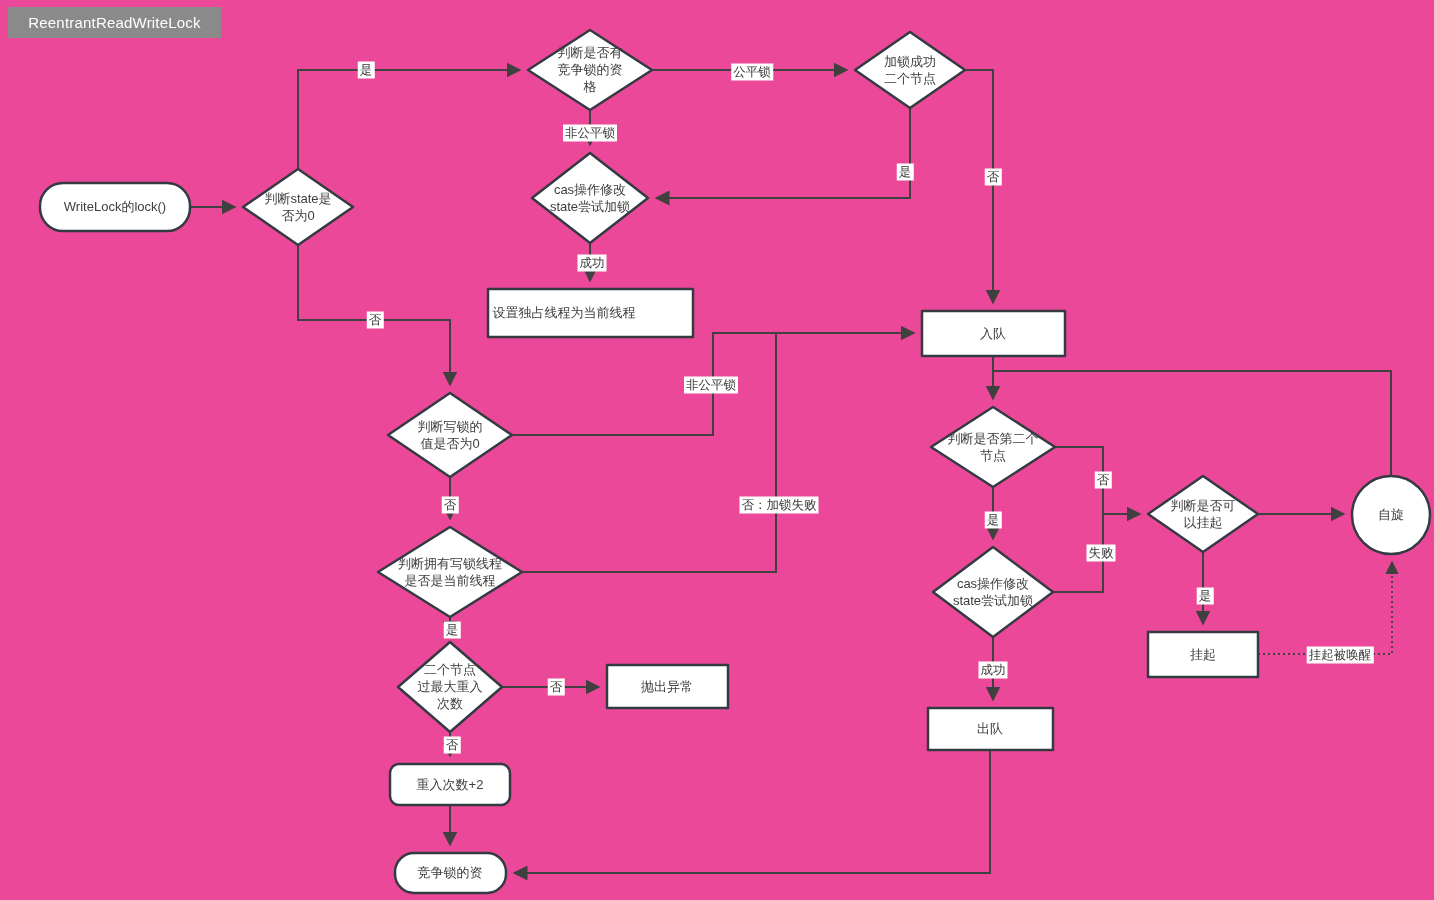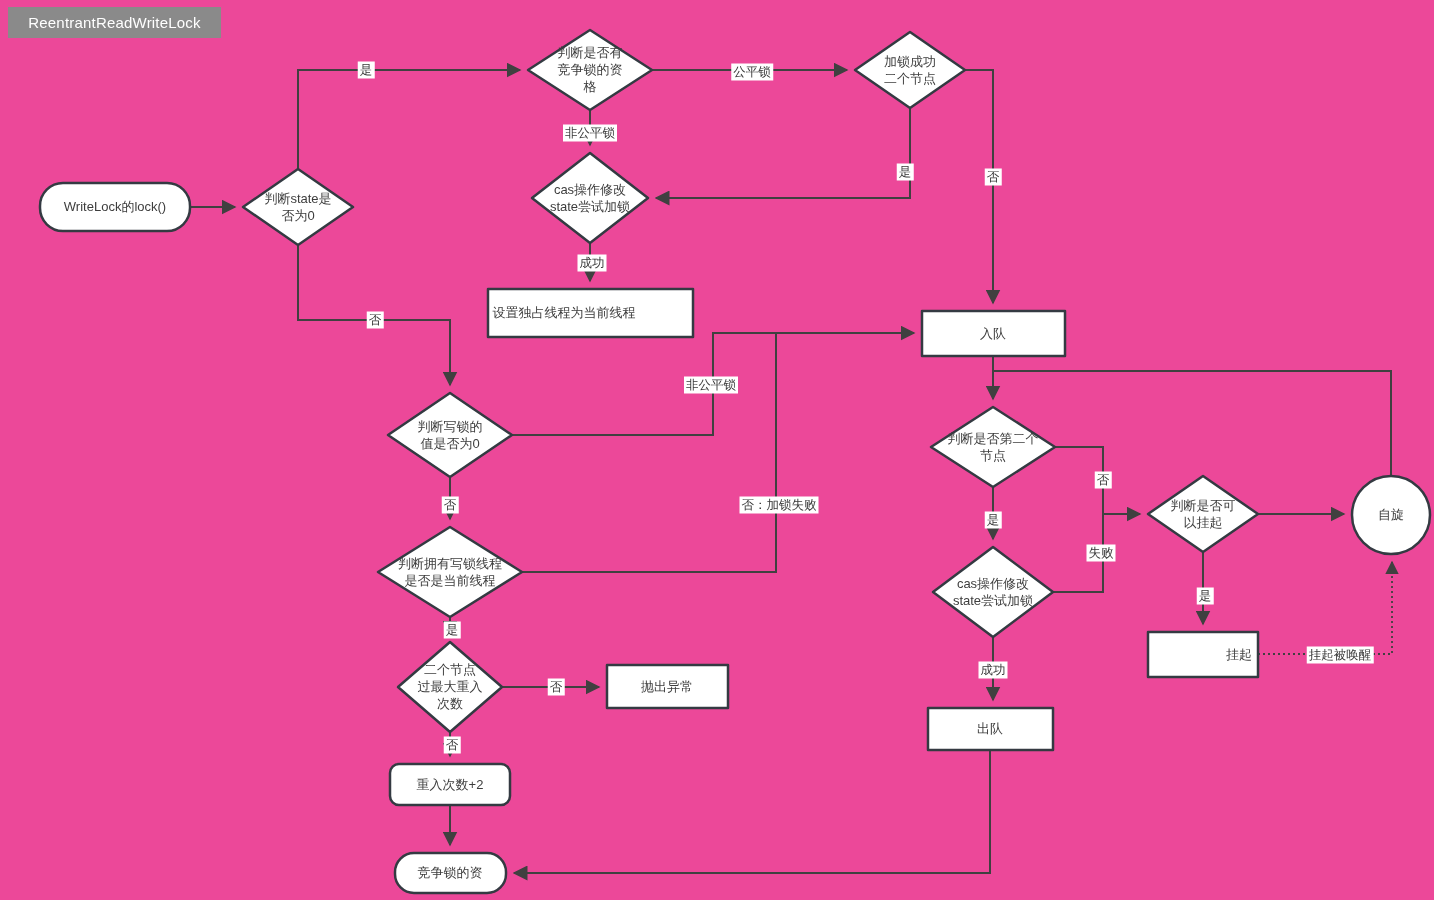--- a/index.html
+++ b/index.html
@@ -144,21 +144,21 @@
       <span>cas操作修改</span>
       <span>state尝试加锁</span>
     </div>
   <div class="node-label" style="left:1203px;top:514px">
       <span>判断是否可</span>
       <span>以挂起</span>
     </div>
   <div class="node-label" style="left:1391px;top:515px">
       <span>自旋</span>
     </div>
-  <div class="node-label" style="left:1239px;top:655px">
+  <div class="node-label" style="left:1203px;top:655px">
       <span>挂起</span>
     </div>
   <div class="node-label" style="left:990px;top:729px">
       <span>出队</span>
     </div>
 
   <div class="edge-label" style="left:366px;top:70px">是</div>
   <div class="edge-label" style="left:752px;top:72px">公平锁</div>
   <div class="edge-label" style="left:590px;top:133px">非公平锁</div>
   <div class="edge-label" style="left:905px;top:172px">是</div>

